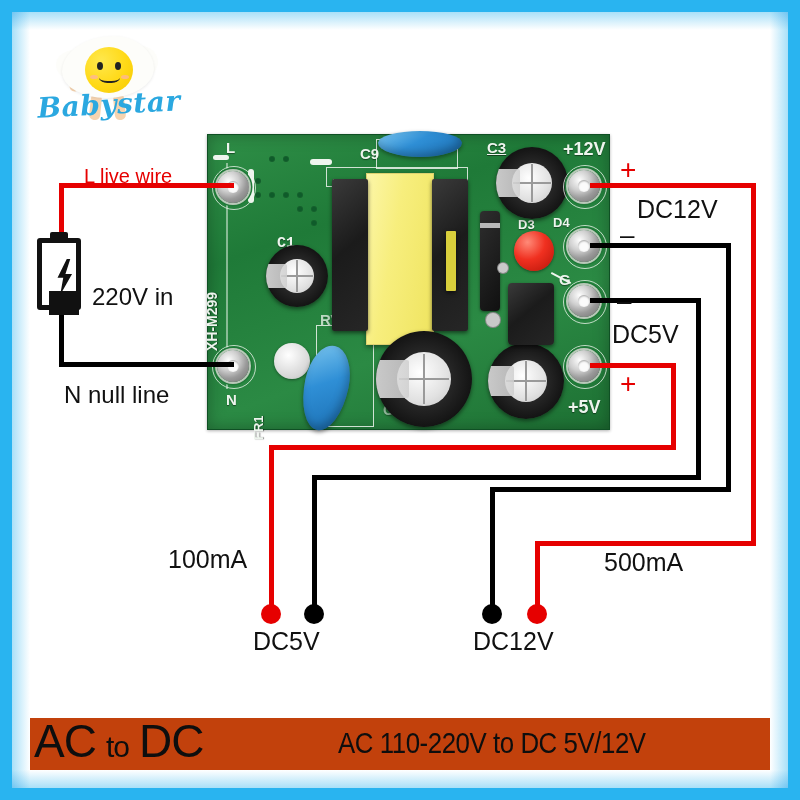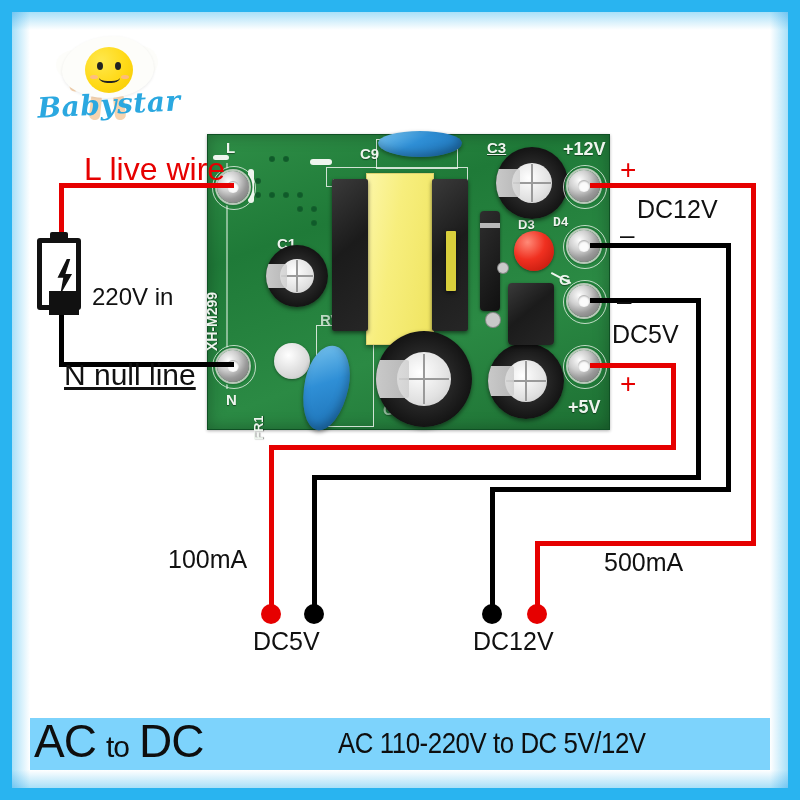--- a/index.html
+++ b/index.html
@@ -201,21 +201,21 @@
 
   
   .lbl{position:absolute;white-space:nowrap;font-family:"Liberation Sans",sans-serif;}
   .lbl-red{color:#e60000;}
   .lbl-blk{color:#111;}
   .sign{position:absolute;font-weight:400;line-height:1;}
 
   
   .bottombar{
     position:absolute;left:30px;top:718px;width:740px;height:52px;
-    background:#7dd3fc;
+    background:#c2410c;
   }
   .title-big{
     position:absolute;left:4px;top:-4px;
     font-size:46px;font-weight:400;color:#0e0e0e;
     font-family:"Liberation Sans",sans-serif;letter-spacing:-1px;
   }
   .title-big .small{font-size:30px;}
   .title-sub{
     position:absolute;left:308px;top:8px;
     font-size:30px;color:#0e0e0e;
@@ -251,27 +251,27 @@
       </div>
     </div>
     <div class="logo-text">Babystar</div>
   </div>
 
   <div class="pcb">
 
     <div class="silk" style="left:18px;top:4px;">L</div>
     <div class="silk" style="left:18px;top:256px;">N</div>
     <div class="silk vert" style="left:12px;top:200px;font-size:14px;">XH-M299</div>
-    <div class="silk" style="left:69px;top:100px;">C1</div>
+    <div class="silk" style="left:69px;top:100px;font-family:Liberation Mono, monospace;">C1</div>
     <div class="silk" style="left:279px;top:4px;text-decoration:underline;">C3</div>
     <div class="silk" style="left:152px;top:10px;">C9</div>
     <div class="silk" style="left:175px;top:266px;opacity:.6;">C10</div>
     <div class="silk" style="left:124px;top:40px;">B1</div>
     <div class="silk" style="left:310px;top:82px;font-size:13px;">D3</div>
-    <div class="silk" style="left:345px;top:80px;font-size:13px;font-family:Liberation Mono, monospace;">D4</div>
+    <div class="silk" style="left:345px;top:80px;font-size:13px;">D4</div>
     <div class="silk" style="left:351px;top:136px;">G</div>
     <div class="silk vert" style="left:58px;top:290px;font-size:13px;">FR1</div>
     <div class="silk" style="left:112px;top:176px;opacity:.75;">RV1</div>
     <div class="silk" style="left:355px;top:4px;font-size:18px;">+12V</div>
     <div class="silk" style="left:360px;top:262px;font-size:18px;">+5V</div>
 
     <div class="silk-box" style="left:168px;top:4px;width:80px;height:28px;"></div>
     <div class="silk-box" style="left:118px;top:32px;width:140px;height:18px;"></div>
     <div class="silk-box" style="left:108px;top:190px;width:56px;height:100px;"></div>
     <div class="silk-line" style="left:18px;top:28px;width:2px;height:226px;opacity:.5;"></div>
@@ -370,22 +370,22 @@
   <div class="w wb" style="left:59px;top:362px;width:175px;height:5px;"></div>
 
   <div class="battery">
     <div class="bat-cap"></div>
     <div class="bat-body">
       <div class="bat-fill"></div>
       <div class="bolt"></div>
     </div>
   </div>
 
-  <div class="lbl lbl-red" style="left:84px;top:151px;font-size:32px;text-align:right;">L live wire</div>
-  <div class="lbl lbl-blk" style="left:64px;top:358px;font-size:30px;text-decoration:underline;">N null line</div>
+  <div class="lbl lbl-red" style="left:84px;top:165px;font-size:20px;text-align:right;">L live wire</div>
+  <div class="lbl lbl-blk" style="left:64px;top:381px;font-size:24px;">N null line</div>
   <div class="lbl lbl-blk" style="left:92px;top:283px;font-size:24px;text-align:right;">220V in</div>
 
   <div class="w wr" style="left:590px;top:183px;width:166px;height:5px;"></div>
   <div class="w wr" style="left:751px;top:183px;width:5px;height:363px;"></div>
   <div class="w wr" style="left:535px;top:541px;width:221px;height:5px;"></div>
   <div class="w wr" style="left:535px;top:541px;width:5px;height:73px;"></div>
   <div class="dot r" style="left:527px;top:604px;"></div>
 
   <div class="w wb" style="left:590px;top:243px;width:141px;height:5px;"></div>
   <div class="w wb" style="left:726px;top:243px;width:5px;height:249px;"></div>

